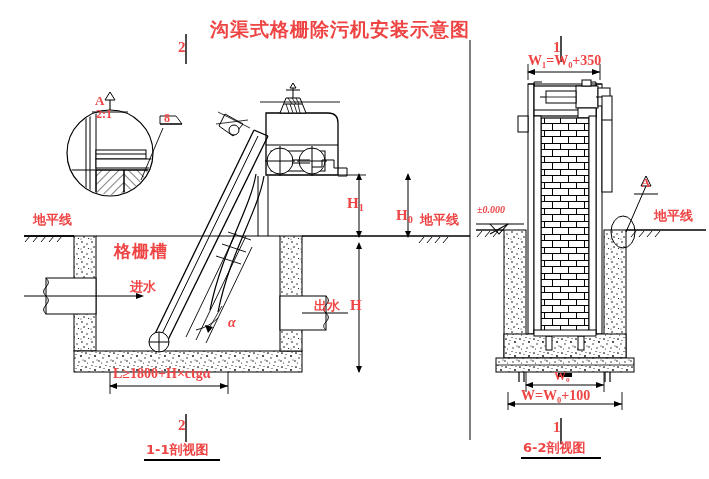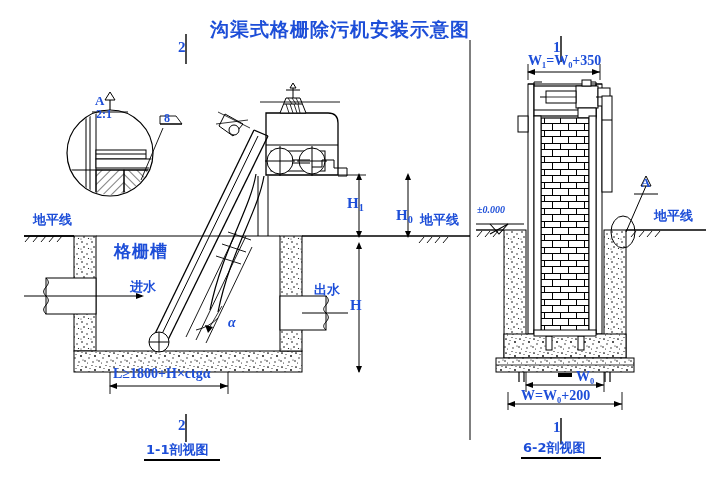--- a/index.html
+++ b/index.html
@@ -19,21 +19,21 @@
   svg#drawing {
     position: absolute;
     left: 0;
     top: 0;
     width: 709px;
     height: 479px;
   }
   .lbl {
     position: absolute;
     white-space: nowrap;
-    color: #1d4ed8;
+    color: #ef4444;
     font-weight: bold;
     line-height: 1;
   }
   .cjk {
     font-family: "DejaVu Sans", "Liberation Sans", sans-serif;
     font-weight: bold;
   }
   .title {
     font-size: 19px;
     letter-spacing: 1px;
@@ -420,36 +420,36 @@
   <div class="lbl mark" style="left:553px; top:40px;">1</div>
   <div class="lbl mark" style="left:553px; top:420px;">1</div>
 
   <div class="lbl mark" style="left:95px; top:94px; font-size:13px;">A</div>
   <div class="lbl dim scale-txt" style="left:96px; top:108px;">2:1</div>
   <div class="lbl dim" style="left:164px; top:112px; font-size:12px;">8</div>
 
   <div class="lbl cjk mid-cjk" style="left:33px; top:213px;">地平线</div>
   <div class="lbl cjk big-cjk" style="left:114px; top:243px;">格栅槽</div>
   <div class="lbl cjk mid-cjk" style="left:111px; top:280px;margin-left:19px;">进水</div>
-  <div class="lbl cjk mid-cjk" style="left:314px; top:283px;text-align:right;">出水</div>
+  <div class="lbl cjk mid-cjk" style="left:314px; top:299px;text-align:right;">出水</div>
   <div class="lbl dim" style="left:228px; top:316px; font-size:14px; font-style:italic;"><span>α</span></div>
 
   <div class="lbl dim dim-lg" style="left:347px; top:196px;"><span>H</span><sub>1</sub></div>
   <div class="lbl dim dim-lg" style="left:350px; top:298px;">H</div>
 
   <div class="lbl dim dim-lg" style="left:396px; top:208px;"><span>H</span><sub>0</sub></div>
   <div class="lbl cjk mid-cjk" style="left:420px; top:213px;">地平线</div>
   <div class="lbl dim" style="left:477px; top:205px; font-size:10px;font-style:italic;">±0.000</div>
 
   <div class="lbl dim" style="left:113px; top:367px; font-size:14px;">L≥1800+H×ctgα</div>
 
   <div class="lbl viewname" style="left:146px; top:443px;">1-1剖视图</div>
 
   <div class="lbl dim" style="left:528px; top:54px; font-size:14px;">W₁=W₀+350</div>
-  <div class="lbl dim" style="left:576px; top:370px; font-size:14px;">W₀</div>
-  <div class="lbl dim" style="left:521px; top:389px; font-size:14px;">W=W₀+200</div>
+  <div class="lbl dim" style="left:554px; top:370px; font-size:12px;">W₀</div>
+  <div class="lbl dim" style="left:521px; top:389px; font-size:14px;">W=W₀+100</div>
 
   <div class="lbl mark" style="left:641px; top:176px; font-size:13px;">A</div>
   <div class="lbl cjk mid-cjk" style="left:654px; top:209px;">地平线</div>
 
   <div class="lbl viewname" style="left:523px; top:441px;">6-2剖视图</div>
 
 </div>
 
 </body></html>

